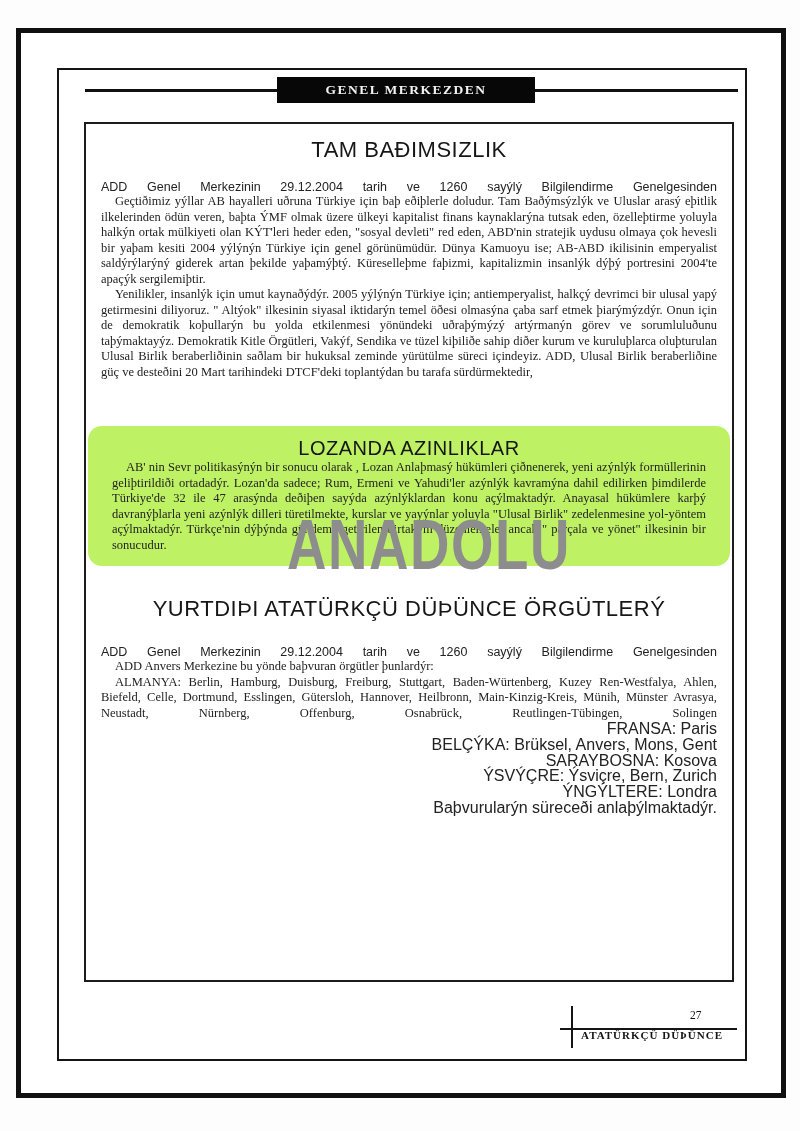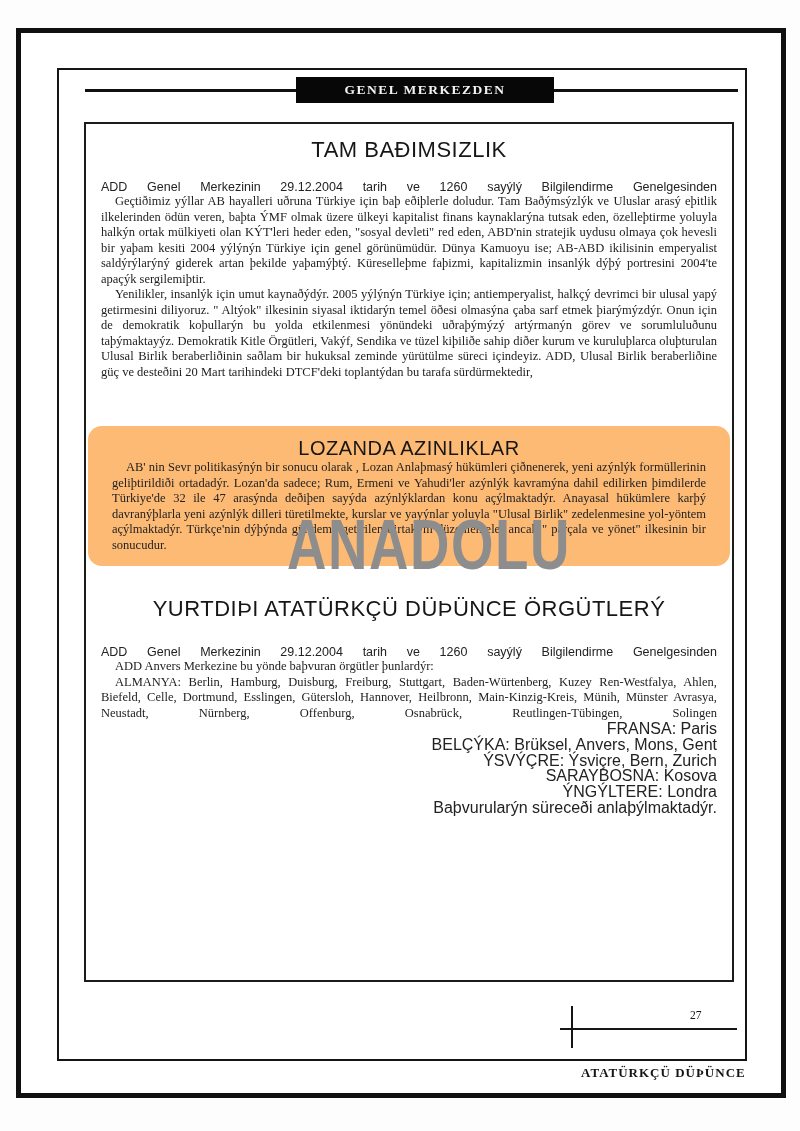--- a/index.html
+++ b/index.html
@@ -5,21 +5,21 @@
   html,body{margin:0;padding:0;}
   body{
     width:800px;height:1131px;position:relative;background:#fdfdfd;
     font-family:"Liberation Sans",sans-serif;color:#1e1e1e;overflow:hidden;
   }
   .abs{position:absolute;}
   .outer-frame{left:16px;top:28px;width:770px;height:1070px;border:5px solid #101010;box-sizing:border-box;background:#fff;}
   .inner-page{left:57px;top:68px;width:690px;height:993px;border:2px solid #151515;box-sizing:border-box;background:#fff;}
   .header-rule{left:85px;top:89px;width:653px;height:3px;background:#101010;z-index:1;}
   .header-bar{
-    left:296px;top:77px;width:258px;height:26px;background:#070707;z-index:2;
+    left:277px;top:77px;width:258px;height:26px;background:#070707;z-index:2;
     display:flex;align-items:center;justify-content:center;
   }
   .header-bar span{
     color:#f2f2f2;font-family:"Liberation Serif",serif;font-weight:bold;
     font-size:13.5px;letter-spacing:1.5px;
   }
   .content-box{
     left:84px;top:122px;width:650px;height:860px;border:2px solid #1c1c1c;
     box-sizing:border-box;padding:0 15px;overflow:hidden;background:#fff;z-index:1;
   }
@@ -30,37 +30,37 @@
   .source-line{font-size:12.5px;margin-top:17px;color:#222;}
   .stretched{text-align:justify;text-align-last:justify;}
   p.body{
     font-size:12.5px;line-height:15.5px;text-align:justify;text-indent:14px;
     margin:0;color:#222;font-family:Liberation Serif, serif;
   }
   p.stretch-last{text-align-last:justify;}
   .mt17{margin-top:17px;} .mt20{margin-top:20px;} .mt13{margin-top:13px;}
   .mt23{margin-top:23px;} .mt2{margin-top:2px;}
   .gray-box{
-    margin:46px -13px 8px -13px;background:#fdba74;border-radius:14px;
+    margin:46px -13px 8px -13px;background:#bef264;border-radius:14px;
     padding:9px 24px 13px 24px;
   }
   .gray-box .article-title{font-size:20px;margin-top:2px;}
   .gray-box .source-line{margin-top:18px;text-indent:14px;}
   .title-2{font-size:22px;margin-top:30px;}
   .country{font-size:16px;line-height:15.75px;padding-left:26px;color:#222;text-align:right;}
   .watermark{
     left:287px;top:510px;z-index:4;font-size:70px;font-weight:bold;line-height:1;
     color:#8d8d8d;letter-spacing:2px;transform:scaleX(0.78);transform-origin:left top;
     white-space:nowrap;
   }
   .footer-vrule{left:571px;top:1006px;width:2px;height:42px;background:#151515;}
   .footer-hrule{left:560px;top:1028px;width:177px;height:2px;background:#151515;}
   .footer-label{
-    left:581px;top:1065px;font-family:"Liberation Serif",serif;font-weight:bold;
-    font-size:13px;letter-spacing:1px;color:#151515;
+    left:581px;top:1029px;font-family:"Liberation Serif",serif;font-weight:bold;
+    font-size:11px;letter-spacing:1px;color:#151515;
   }
   .footer-page{
     left:690px;top:1009px;width:46px;text-align:left;
     font-family:"Liberation Serif",serif;font-size:11.5px;color:#151515;
   }
 </style>
 </head>
 <body>
 
 <div class="abs outer-frame"></div>
@@ -82,22 +82,22 @@
     <h2 class="article-title">LOZANDA AZINLIKLAR</h2>
     <p class="body mt13">AB' nin Sevr politikasýnýn bir sonucu olarak , Lozan Anlaþmasý hükümleri çiðnenerek, yeni azýnlýk formüllerinin geliþtirildiði ortadadýr. Lozan'da sadece; Rum, Ermeni ve Yahudi'ler azýnlýk kavramýna dahil edilirken þimdilerde Türkiye'de  32 ile 47 arasýnda deðiþen sayýda  azýnlýklardan konu açýlmaktadýr. Anayasal hükümlere karþý davranýþlarla yeni azýnlýk dilleri türetilmekte, kurslar ve yayýnlar yoluyla  "Ulusal Birlik" zedelenmesine yol-yöntem açýlmaktadýr. Türkçe'nin dýþýnda gündeme getirilen birtakým düzenlemeler ancak " parçala ve yönet" ilkesinin bir sonucudur.</p>
   </div>
 
   <h1 class="article-title title-2">YURTDIÞI ATATÜRKÇÜ DÜÞÜNCE ÖRGÜTLERÝ</h1>
   <div class="source-line stretched mt23">ADD Genel Merkezinin 29.12.2004 tarih ve 1260 sayýlý Bilgilendirme Genelgesinden</div>
   <p class="body">ADD Anvers Merkezine bu yönde baþvuran örgütler þunlardýr:</p>
   <p class="body stretch-last">ALMANYA: Berlin, Hamburg, Duisburg, Freiburg, Stuttgart, Baden-Würtenberg, Kuzey Ren-Westfalya, Ahlen, Biefeld, Celle, Dortmund, Esslingen, Gütersloh, Hannover, Heilbronn, Main-Kinzig-Kreis, Münih, Münster Avrasya, Neustadt, Nürnberg, Offenburg, Osnabrück, Reutlingen-Tübingen, Solingen</p>
   <div class="country">FRANSA:  Paris</div>
   <div class="country">BELÇÝKA: Brüksel, Anvers, Mons, Gent</div>
+  <div class="country">SARAYBOSNA: Kosova</div>
   <div class="country">ÝSVÝÇRE: Ýsviçre, Bern, Zurich</div>
-  <div class="country">SARAYBOSNA: Kosova</div>
   <div class="country">ÝNGÝLTERE: Londra</div>
   <div class="country">Baþvurularýn süreceði anlaþýlmaktadýr.</div>
 </div>
 
 <div class="abs watermark">ANADOLU</div>
 
 <div class="abs footer-vrule"></div>
 <div class="abs footer-hrule"></div>
 <div class="abs footer-label">ATATÜRKÇÜ DÜÞÜNCE</div>
 <div class="abs footer-page">27</div>

